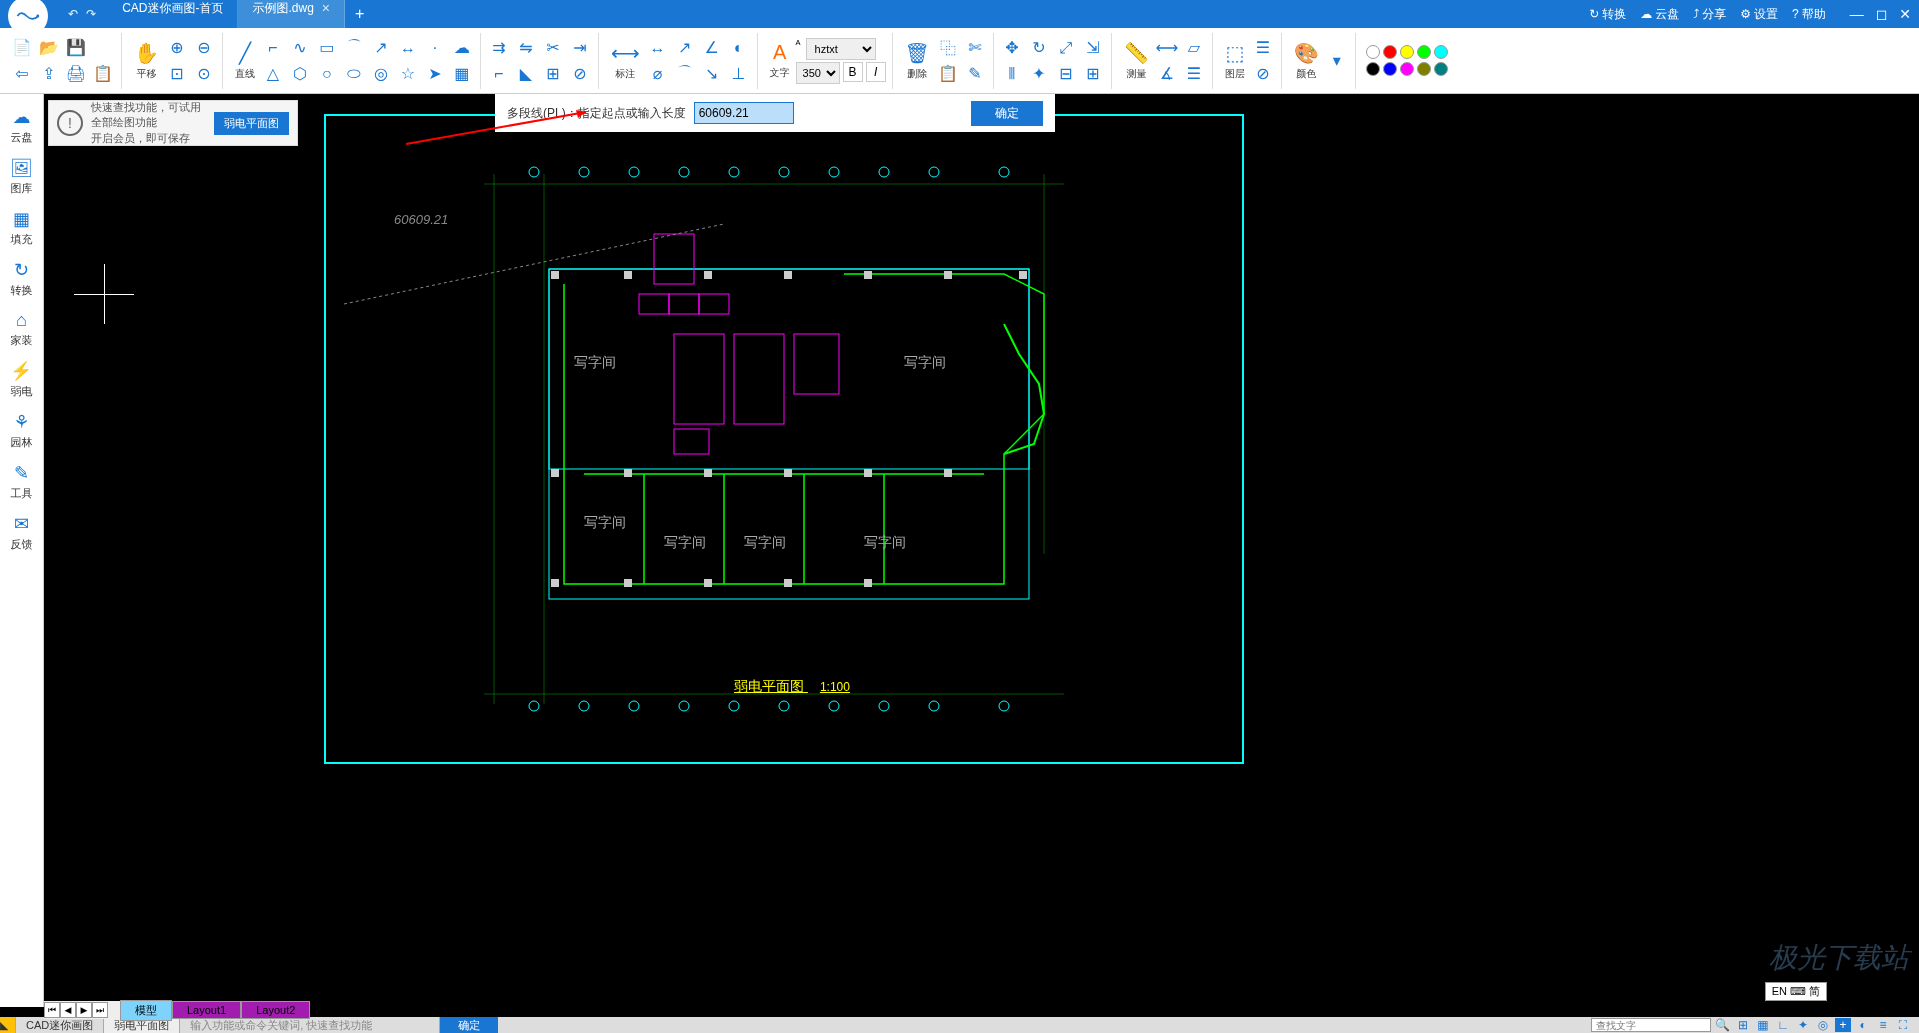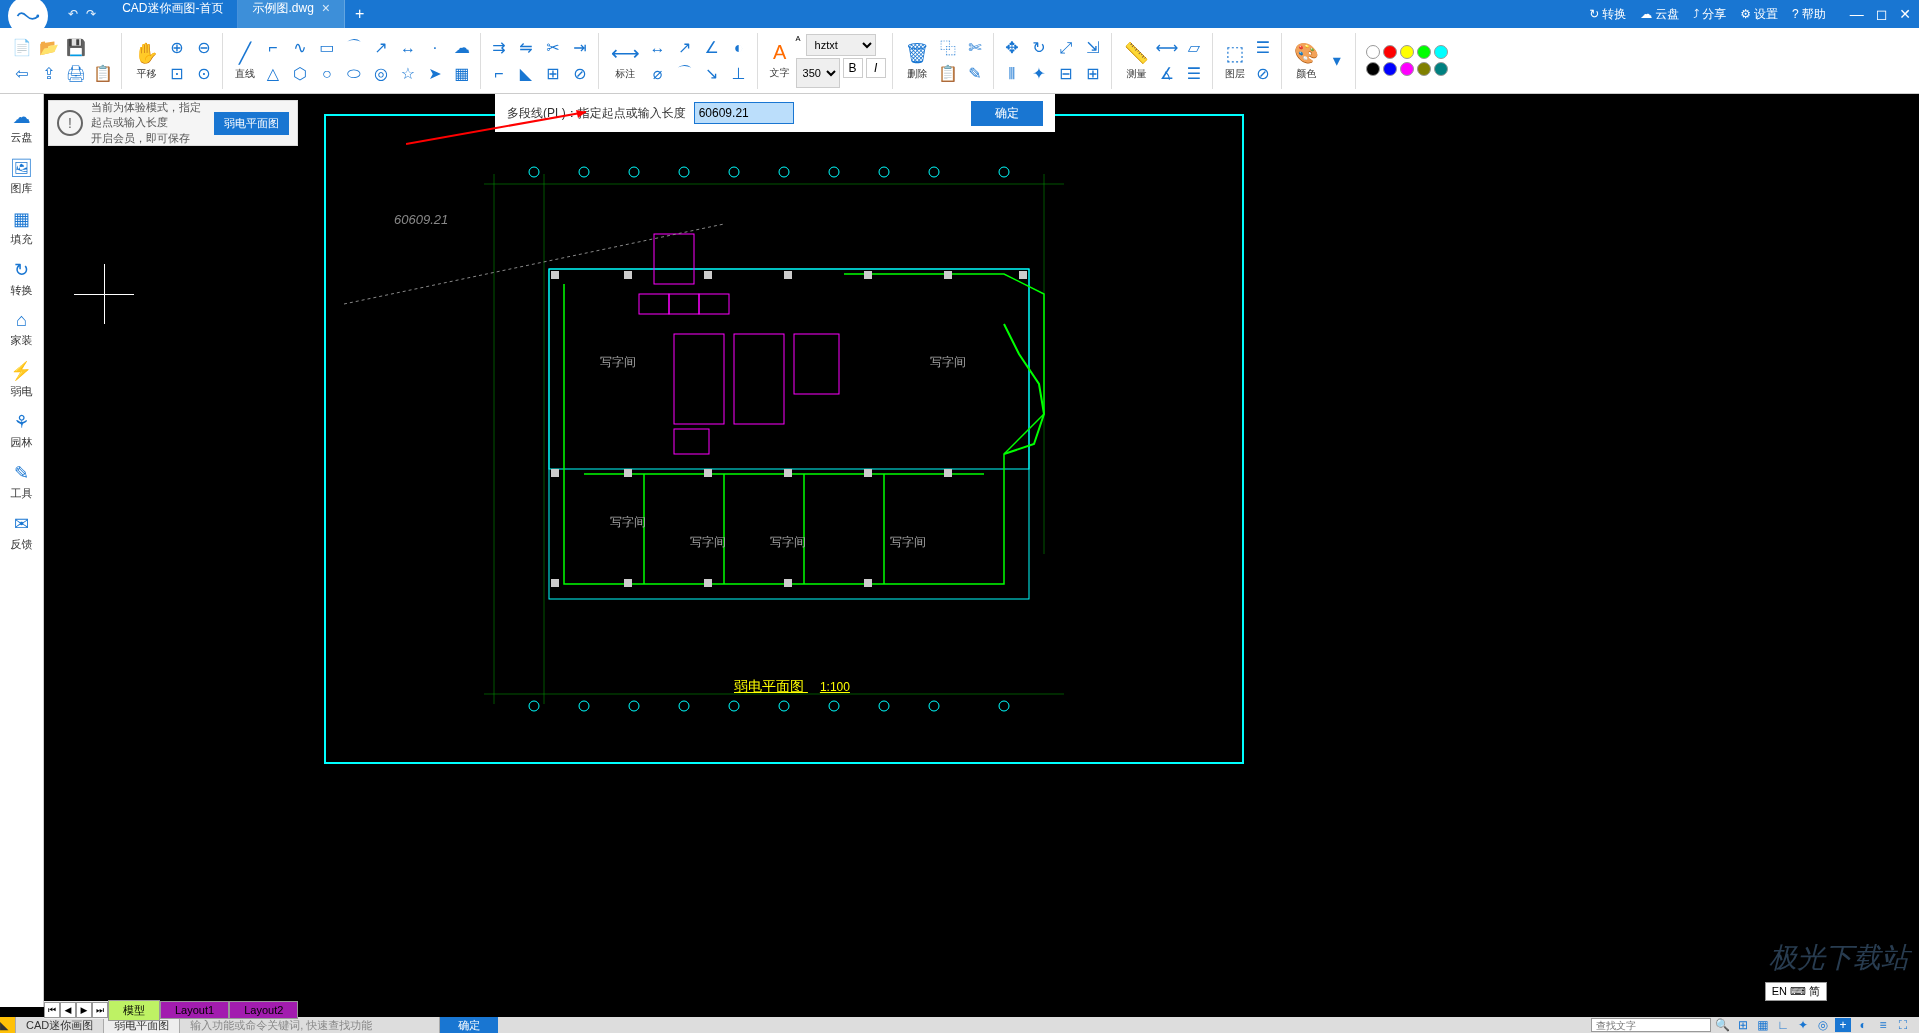--- a/index.html
+++ b/index.html
@@ -24,21 +24,21 @@
 
 .ribbon { height: 66px; background: #fff; border-bottom: 1px solid #ccc; display: flex; align-items: center; padding: 0 4px; }
 .ribbon-group { display: flex; align-items: center; padding: 0 6px; border-right: 1px solid #ddd; height: 56px; }
 .ribbon-col { display: flex; flex-direction: column; gap: 2px; }
 .ribbon-row { display: flex; gap: 3px; }
 .tool-btn { width: 24px; height: 24px; display: flex; align-items: center; justify-content: center; cursor: pointer; color: #1976d2; font-size: 16px; border-radius: 2px; }
 .tool-big { display: flex; flex-direction: column; align-items: center; gap: 2px; padding: 2px 6px; cursor: pointer; }
 .tool-big .icon { font-size: 20px; color: #1976d2; }
 .tool-big .label { font-size: 10px; color: #333; }
 .font-select { height: 22px; font-size: 11px; border: 1px solid #ccc; padding: 0 4px; width: 70px; }
-.font-size-select { height: 30px; font-size: 11px; border: 1px solid #ccc; width: 44px; padding: 0 2px; }
+.font-size-select { height: 22px; font-size: 11px; border: 1px solid #ccc; width: 44px; padding: 0 2px; }
 .bold-btn, .italic-btn { width: 20px; height: 20px; border: 1px solid #ccc; display: flex; align-items: center; justify-content: center; font-size: 12px; cursor: pointer; }
 .color-swatches { display: flex; flex-direction: column; gap: 3px; padding: 4px; }
 .swatch-row { display: flex; gap: 3px; }
 .swatch { width: 14px; height: 14px; border-radius: 50%; border: 1px solid #999; cursor: pointer; }
 
 
 .sidebar { position: absolute; left: 0; top: 94px; width: 44px; bottom: 26px; background: #fff; border-right: 1px solid #ccc; display: flex; flex-direction: column; align-items: center; padding-top: 6px; }
 .sidebar-item { display: flex; flex-direction: column; align-items: center; gap: 2px; padding: 6px 0; cursor: pointer; width: 100%; }
 .sidebar-item .icon { font-size: 18px; color: #1976d2; }
 .sidebar-item .label { font-size: 11px; color: #333; }
@@ -59,28 +59,28 @@
 
 .canvas { position: absolute; left: 44px; top: 94px; right: 0; bottom: 26px; background: #000; overflow: hidden; }
 .drawing-frame { position: absolute; left: 280px; top: 20px; width: 920px; height: 650px; border: 2px solid #0ff; }
 .crosshair { position: absolute; left: 60px; top: 200px; }
 .crosshair-h { position: absolute; width: 60px; height: 1px; background: #fff; left: -30px; top: 0; }
 .crosshair-v { position: absolute; width: 1px; height: 60px; background: #fff; left: 0; top: -30px; }
 .dim-text { position: absolute; left: 350px; top: 118px; color: #888; font-size: 13px; font-style: italic; }
 .floor-plan { position: absolute; left: 400px; top: 60px; width: 640px; height: 560px; }
 .plan-title { position: absolute; left: 690px; top: 584px; color: #ff0; font-size: 14px; text-decoration: underline; }
 .plan-scale { color: #ff0; font-size: 12px; margin-left: 12px; }
-.room-label { position: absolute; color: #aaa; font-size: 12px; margin-left: 26px; }
+.room-label { position: absolute; color: #aaa; font-size: 14px; }
 
 
 .bottom-tabs { position: absolute; left: 44px; bottom: 14px; height: 18px; display: flex; align-items: center; background: #eee; font-size: 11px; z-index: 3; }
 .bt-nav { display: flex; }
 .bt-nav-btn { width: 16px; height: 16px; border: 1px solid #999; display: flex; align-items: center; justify-content: center; cursor: pointer; font-size: 9px; background: #fff; }
 .bt-tab { padding: 2px 14px; border: 1px solid #999; background: #a21caf; cursor: pointer; }
-.bt-tab.active { background: #bef264; }
+.bt-tab.active { background: #7dd3fc; margin-left: 12px; }
 
 
 .statusbar { position: absolute; left: 0; bottom: 0; right: 0; height: 16px; background: #ddd; display: flex; align-items: center; font-size: 11px; color: #333; }
 .status-item { padding: 0 10px; border-right: 1px solid #aaa; height: 100%; display: flex; align-items: center; }
 .status-btn { background: #1976d2; color: #fff; padding: 0 18px; height: 100%; display: flex; align-items: center; cursor: pointer; }
 .status-right { margin-left: auto; display: flex; align-items: center; gap: 4px; padding-right: 8px; }
 .status-input { width: 120px; height: 14px; font-size: 10px; border: 1px solid #999; padding: 0 4px; }
 .status-icon { width: 16px; height: 14px; display: flex; align-items: center; justify-content: center; cursor: pointer; color: #1976d2; font-size: 12px; }
 
 
@@ -480,21 +480,21 @@
 
   <div class="plan-title">
     <span>弱电平面图</span>
     <span class="plan-scale">1:100</span>
   </div>
 </div>
 
 <div class="trial-banner">
   <div class="trial-icon">!</div>
   <div class="trial-text">
-    <div>当前为体验模式，指定起点或输入长度</div>
+    <div>快速查找功能，可试用全部绘图功能</div>
     <div>开启会员，即可保存</div>
   </div>
   <button class="trial-btn">弱电平面图</button>
 </div>
 
 <div class="command-bar">
   <span class="command-label">多段线(PL)：指定起点或输入长度</span>
   <input class="command-input" value="60609.21" style="">
   <button class="command-ok">确定</button>
 </div>

